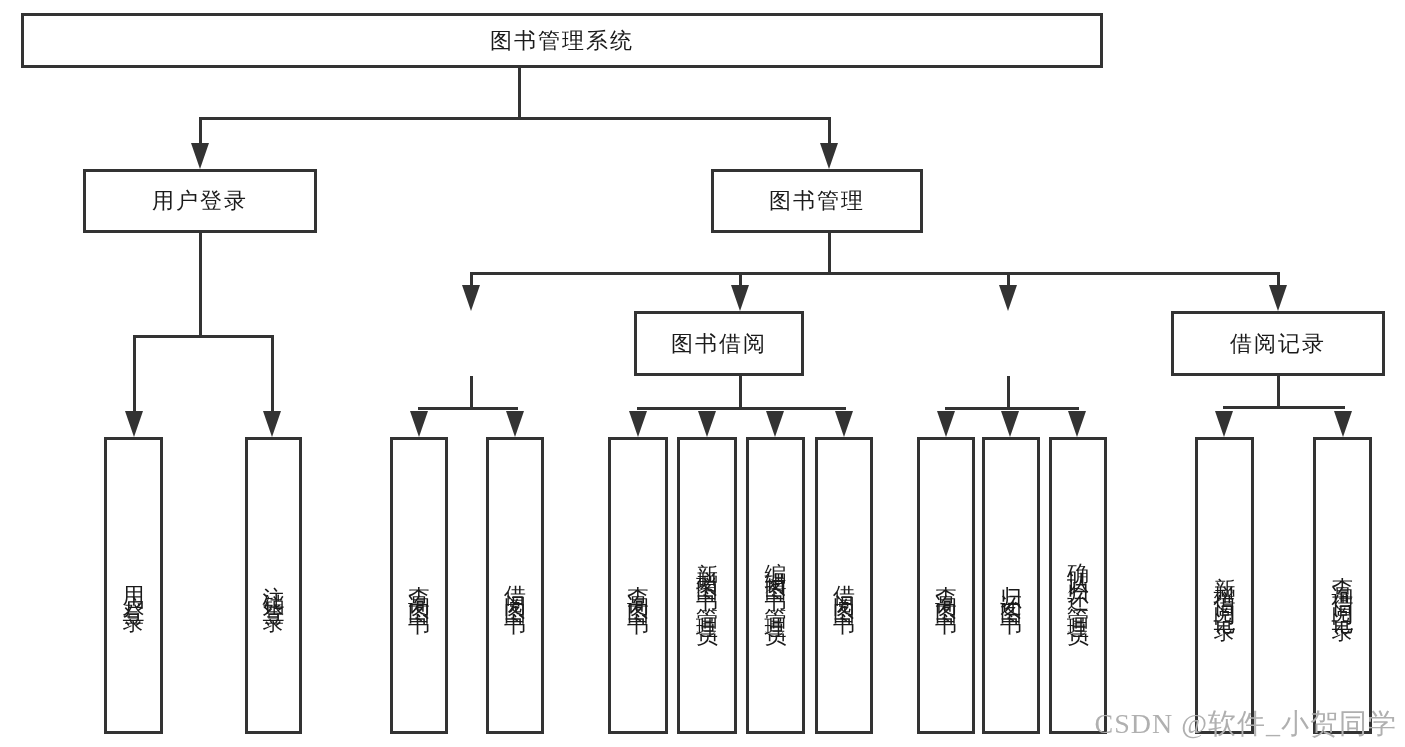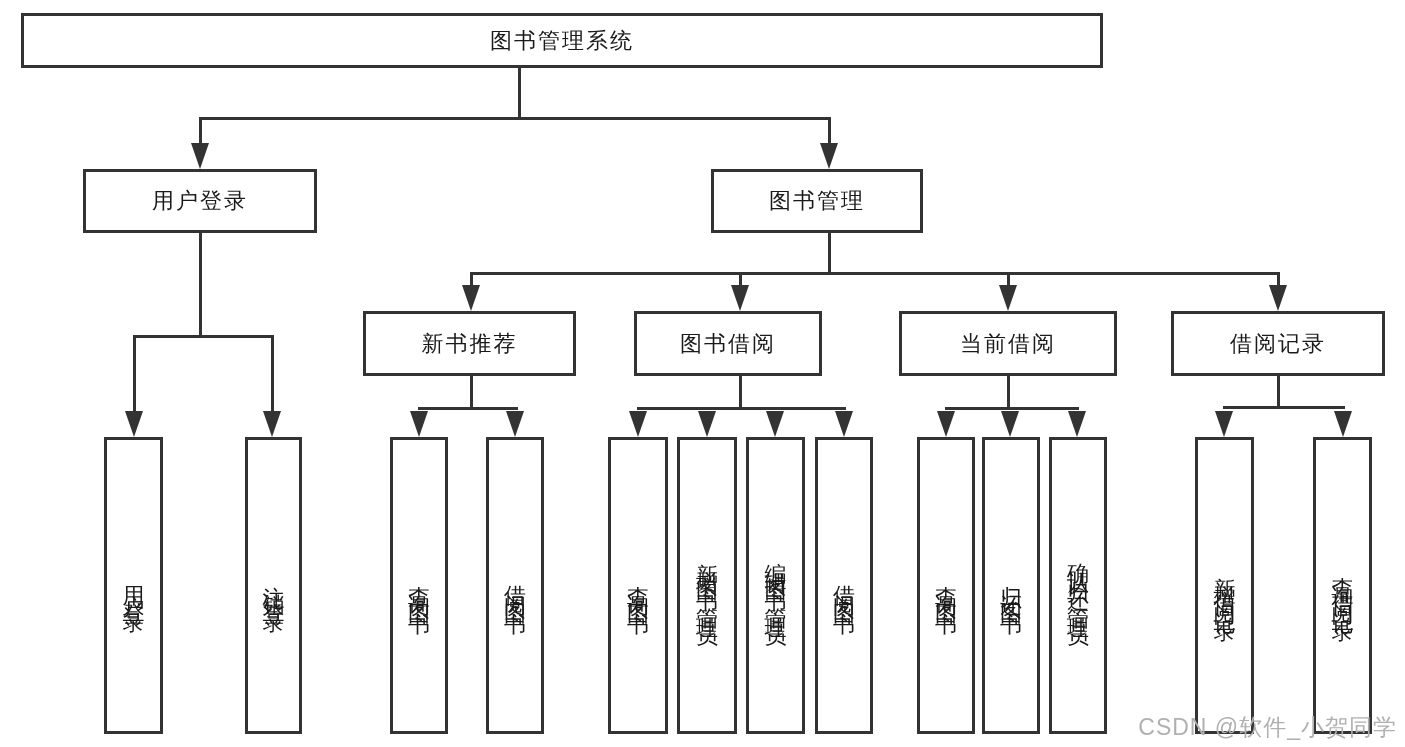--- a/index.html
+++ b/index.html
@@ -42,40 +42,39 @@
     position:absolute;
     width:0; height:0;
     border-left:9px solid transparent;
     border-right:9px solid transparent;
     border-top:26px solid var(--line, #333333);
     z-index:1;
   }
   .watermark {
     position:absolute;
     right:8px; bottom:4px;
-    font-size:23px;
+    font-size:28px;
     letter-spacing:1px;
     color:var(--wm, #b0b0b0);
     z-index:3;
     white-space:nowrap;
+    font-family:Liberation Serif, serif;
   }
 </style>
 <title>图书管理系统</title></head>
 <body>
 
 <div class="canvas" style="--line: #333333; --text: #1a1a1a; --wm: #b0b0b0; --bg: #ffffff;">
 
   <div class="box h-box" style="left:21px;top:13px;width:1082px;height:55px">图书管理系统</div>
 
   <div class="box h-box" style="left:83px;top:169px;width:234px;height:64px">用户登录</div>
   <div class="box h-box" style="left:711px;top:169px;width:212px;height:64px">图书管理</div>
 
-  <div class="box h-box" style="left:363px;top:311px;width:213px;height:65px">新书推荐</div>
-  <div class="box h-box" style="left:634px;top:311px;width:188px;height:65px">图书借阅</div>
-  <div class="box h-box" style="left:899px;top:311px;width:218px;height:65px">当前借阅</div>
+  <div class="box h-box" style="left:634px;top:311px;width:170px;height:65px">图书借阅</div>
   <div class="box h-box" style="left:1171px;top:311px;width:214px;height:65px">借阅记录</div>
 
   <div class="box v-box" style="left:104px;top:437px;width:59px;height:297px">用户登录</div>
   <div class="box v-box" style="left:245px;top:437px;width:57px;height:297px">注销登录</div>
 
   <div class="box v-box" style="left:390px;top:437px;width:58px;height:297px">查询图书</div>
   <div class="box v-box" style="left:486px;top:437px;width:58px;height:297px">借阅图书</div>
 
   <div class="box v-box" style="left:608px;top:437px;width:60px;height:297px">查询图书</div>
   <div class="box v-box" style="left:677px;top:437px;width:60px;height:297px">新增图书（管理员）</div>

